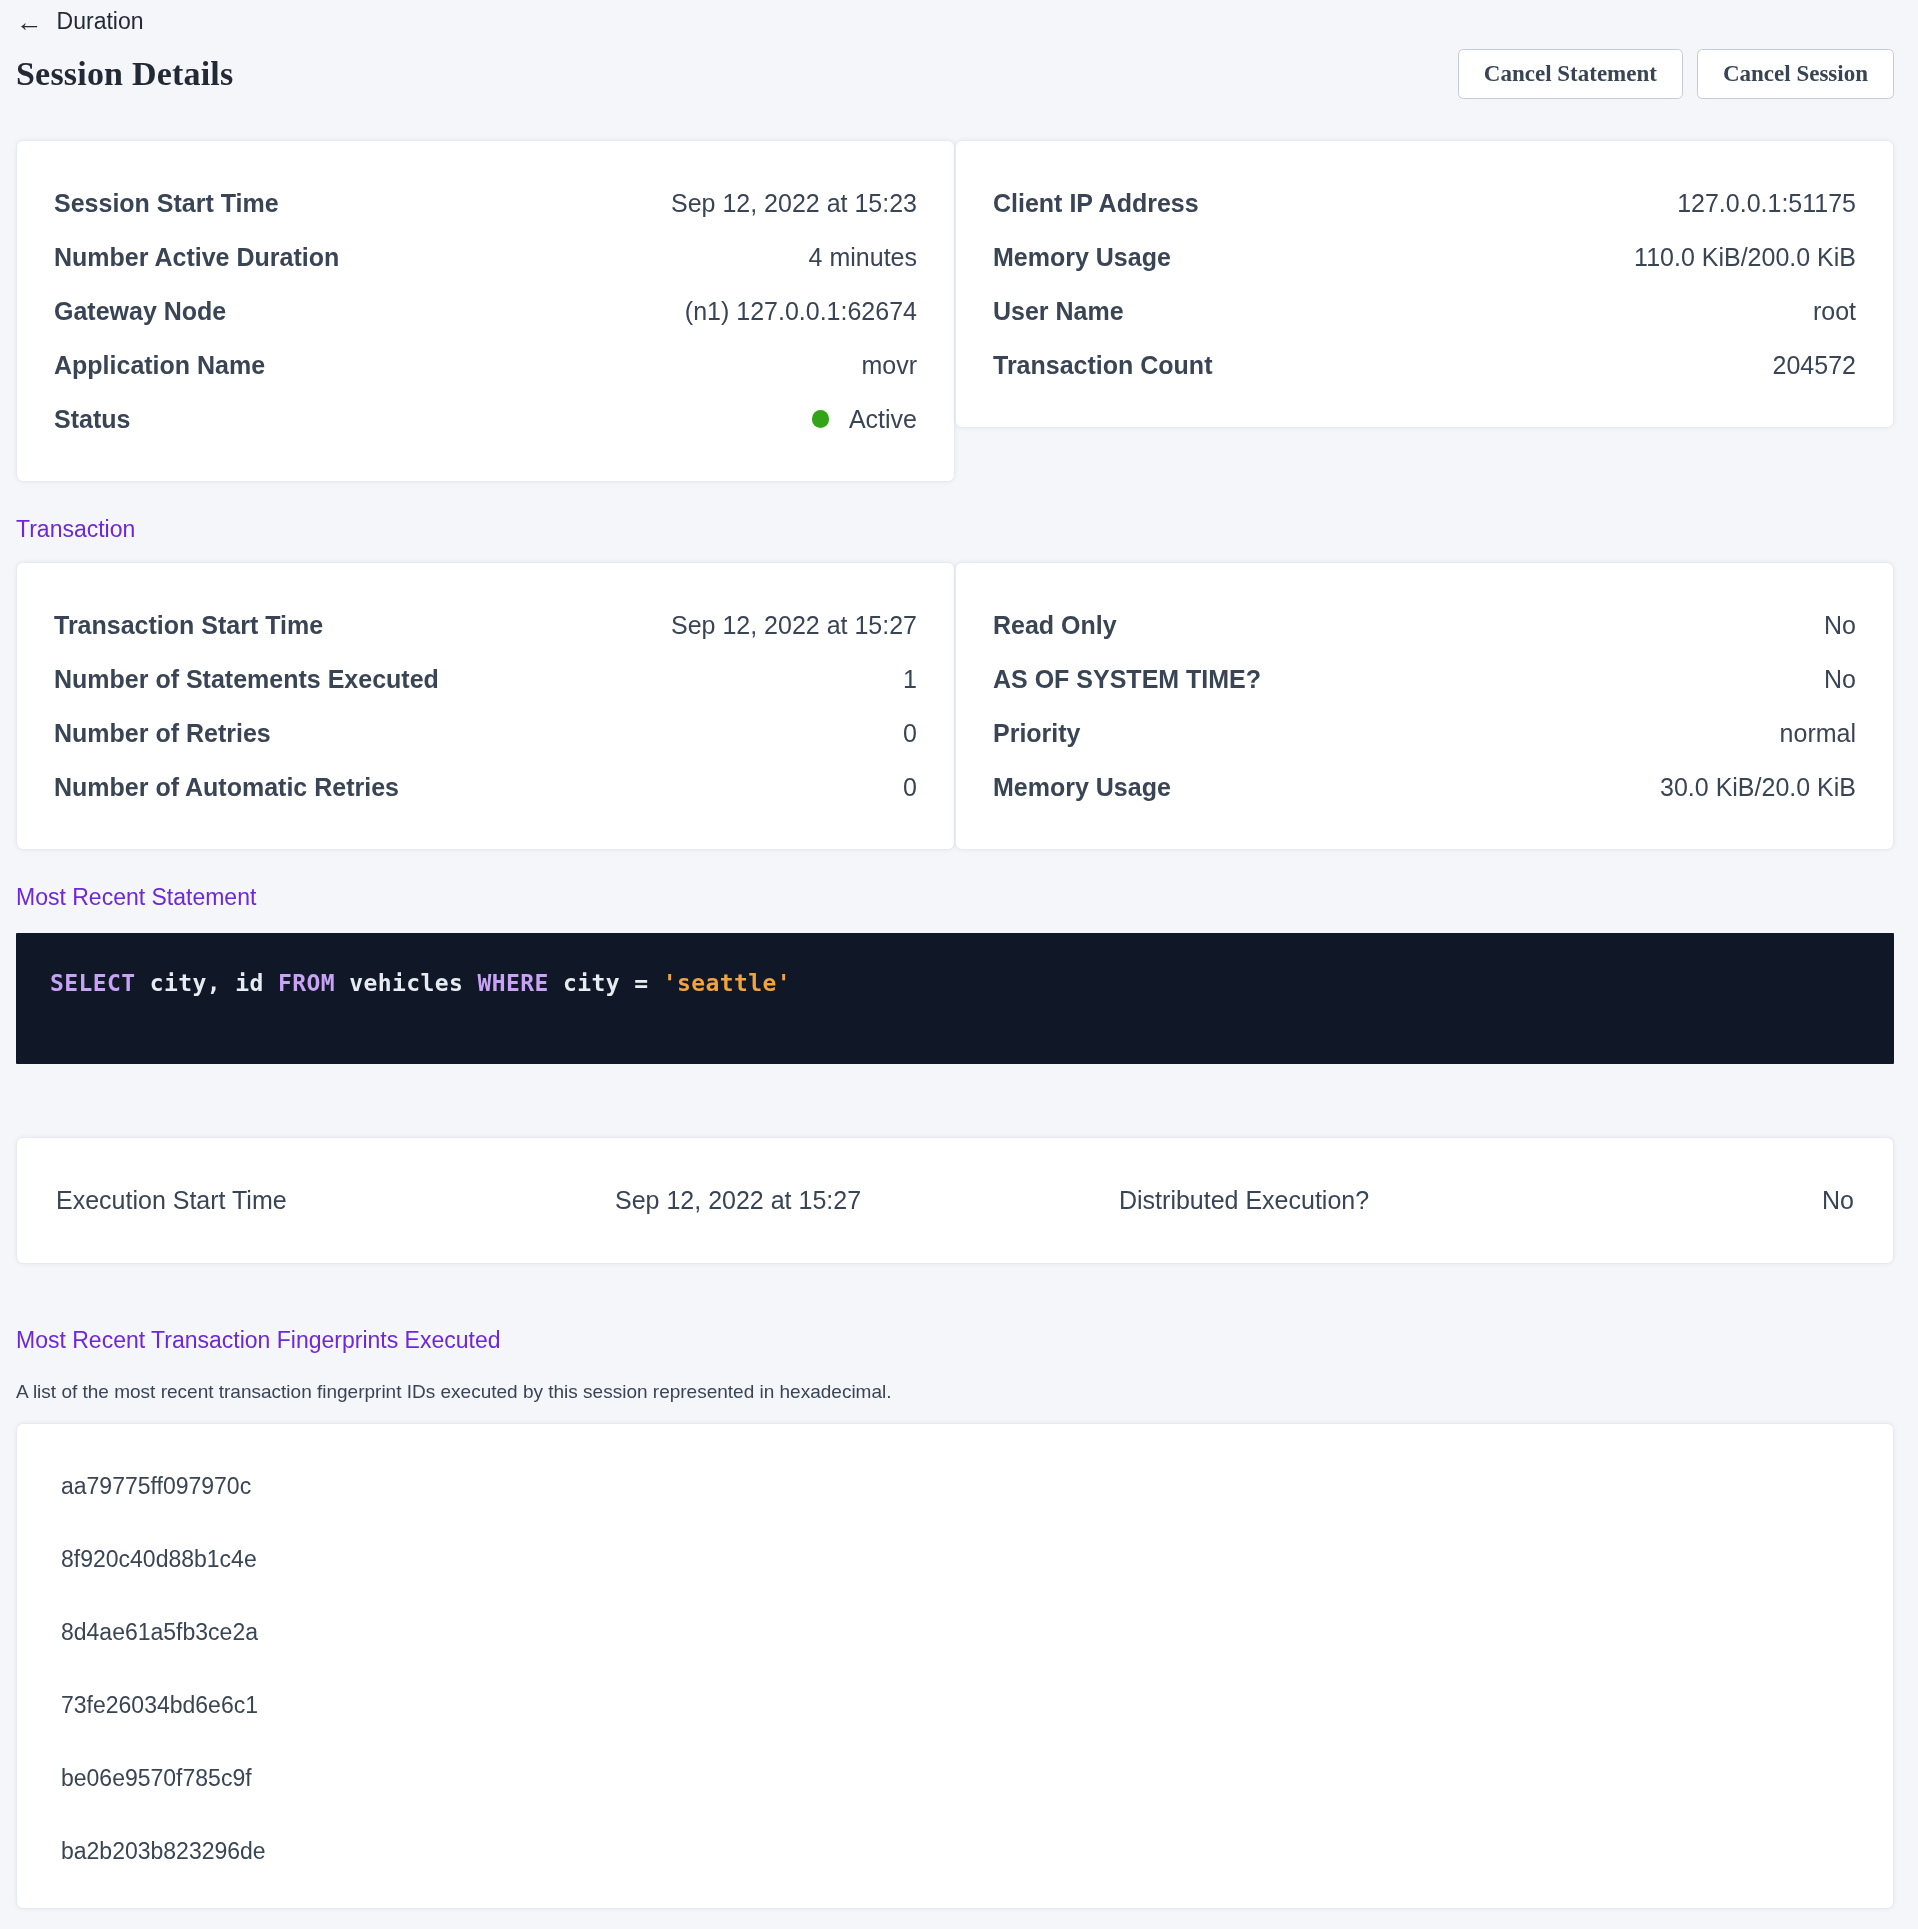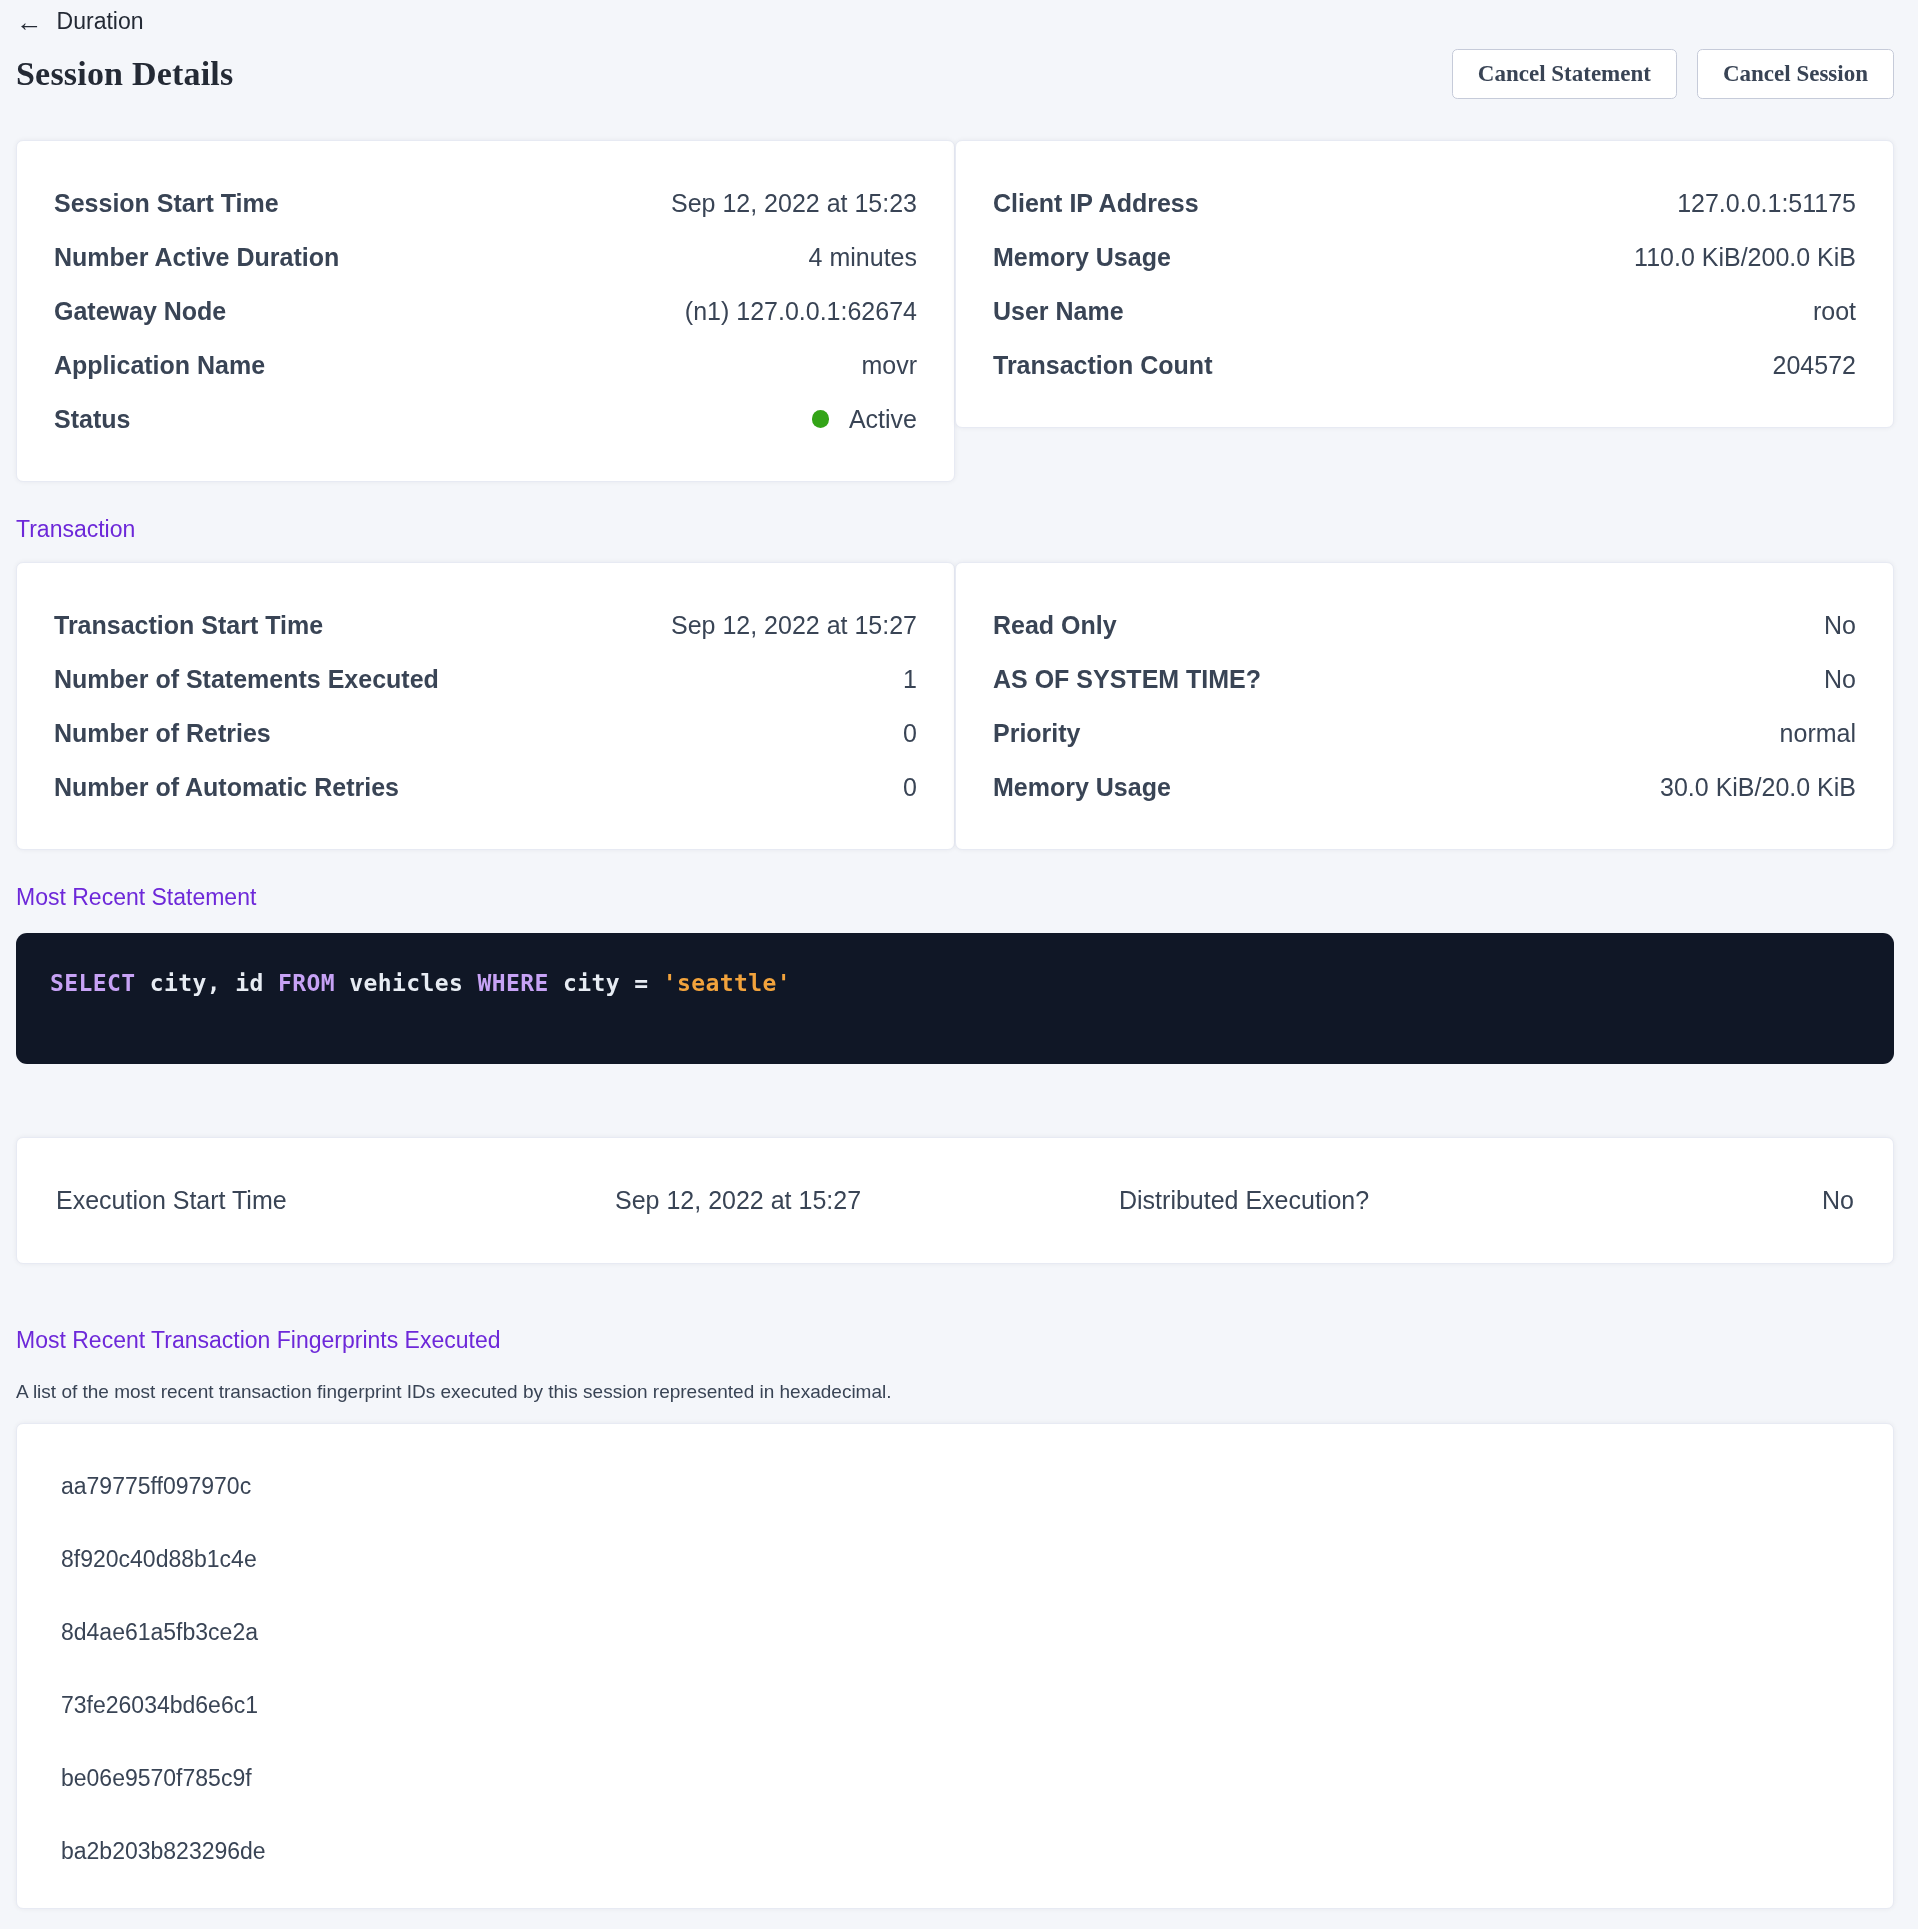--- a/index.html
+++ b/index.html
@@ -15,21 +15,21 @@
 
   
   .topnav { display:flex; align-items:center; gap:14px; padding-top:8.9px; height:35px; }
   .back { display:flex; align-items:center; gap:14px; cursor:pointer; text-decoration:none; color:#242a35; }
   .back .arrow { font-size:26.6px; line-height:1; color:#242a35; }
   .back .lbl { font-size:23px; font-weight:500; }
 
   
   .title-row { display:flex; justify-content:space-between; align-items:center; margin-top:7px; height:64px;font-family:Liberation Serif, serif; }
   h1.page-title { margin:0; font-size:34px; font-weight:700; color:#242a35; letter-spacing:0.2px; }
-  .btns { display:flex; gap:20px; }
+  .btns { display:flex; gap:14px; }
   .btn {
     height:50px; padding:0 25px;
     background:#ffffff; border:0.9px solid #c6cbd9; border-radius:5.3px;
     font-family:inherit; font-size:23px; font-weight:700; color:#394455;
     display:flex; align-items:center; cursor:pointer;
   }
 
   
   .cards-row { display:grid; grid-template-columns:1fr 1fr; align-items:start; }
   .row-one { margin-top:34px; }
@@ -48,21 +48,21 @@
   .status-wrap { display:flex; align-items:center; gap:19.5px; }
   .dot { width:17.7px; height:17.7px; border-radius:50%; background:#33a417; flex:0 0 auto; }
 
   
   .section-h { margin-top:30px; height:34px; line-height:34px; font-size:23px; font-weight:400; color:#6d28d9; }
 
   
   .sql-box {
     margin-top:18.6px;
     background:#101726;
-    border-radius:11px;
+    border-radius:1px;
     height:131px;
     padding:37px 34px 0 34px;
   }
   .sql-line {
     font-family:"DejaVu Sans Mono", monospace;
     font-size:23px; font-weight:700;
     white-space:pre;
     color:#e7ecf3;
     letter-spacing:0.4px;
   }

